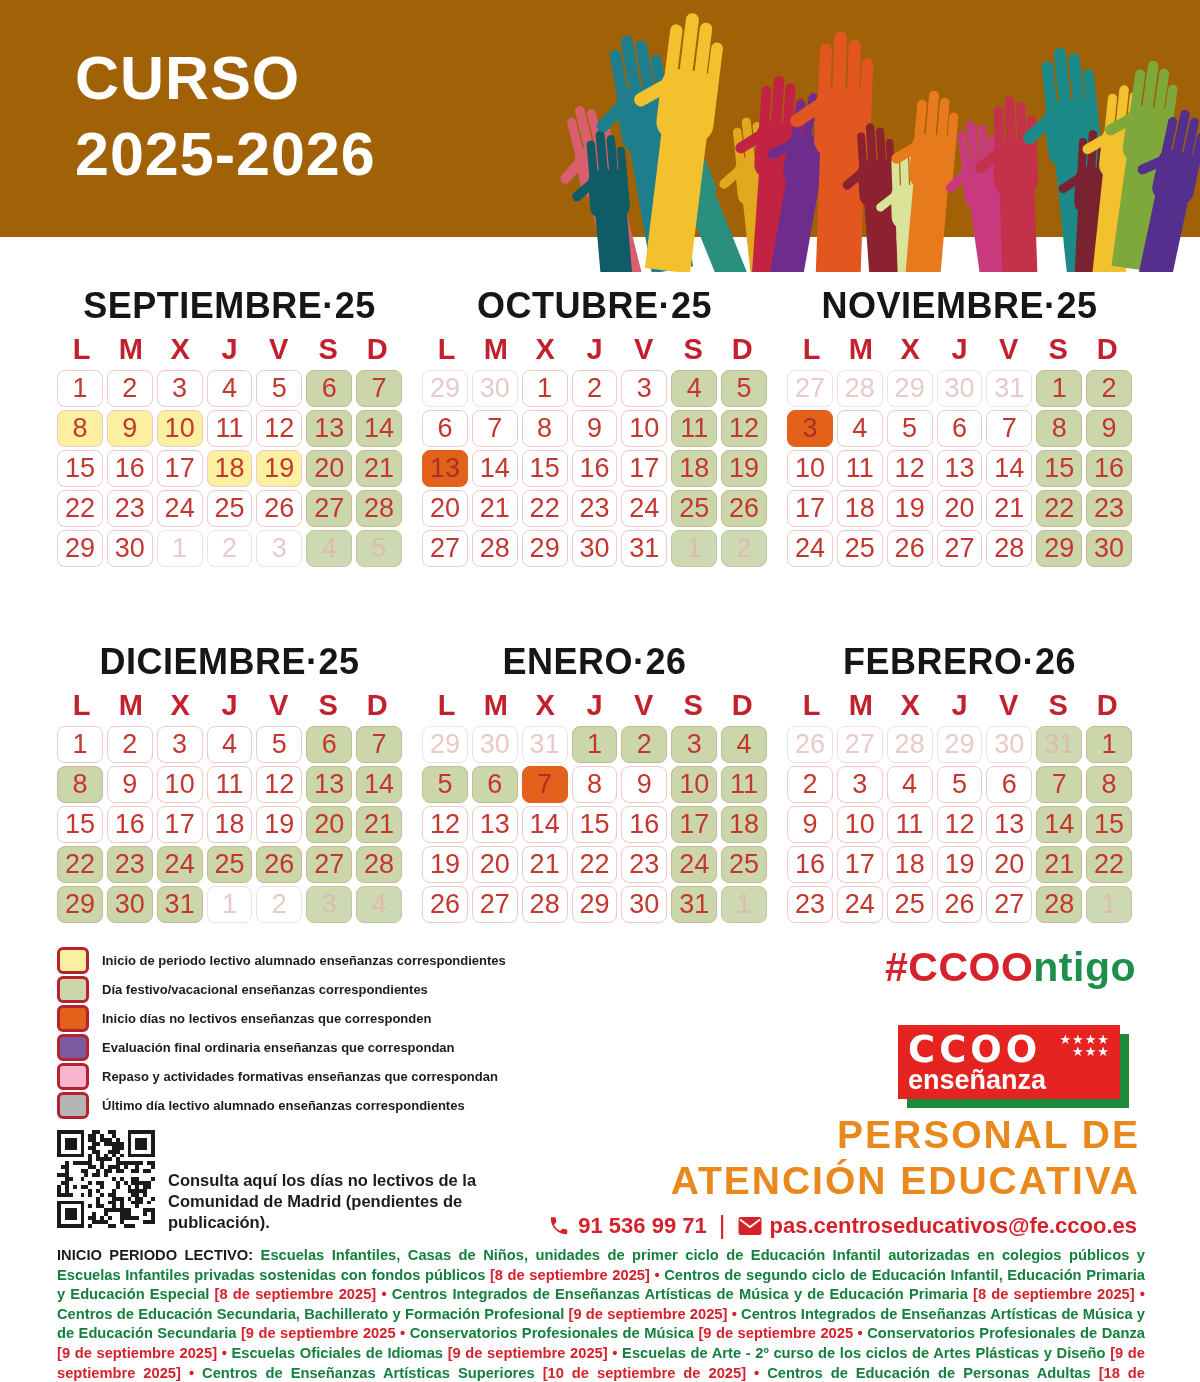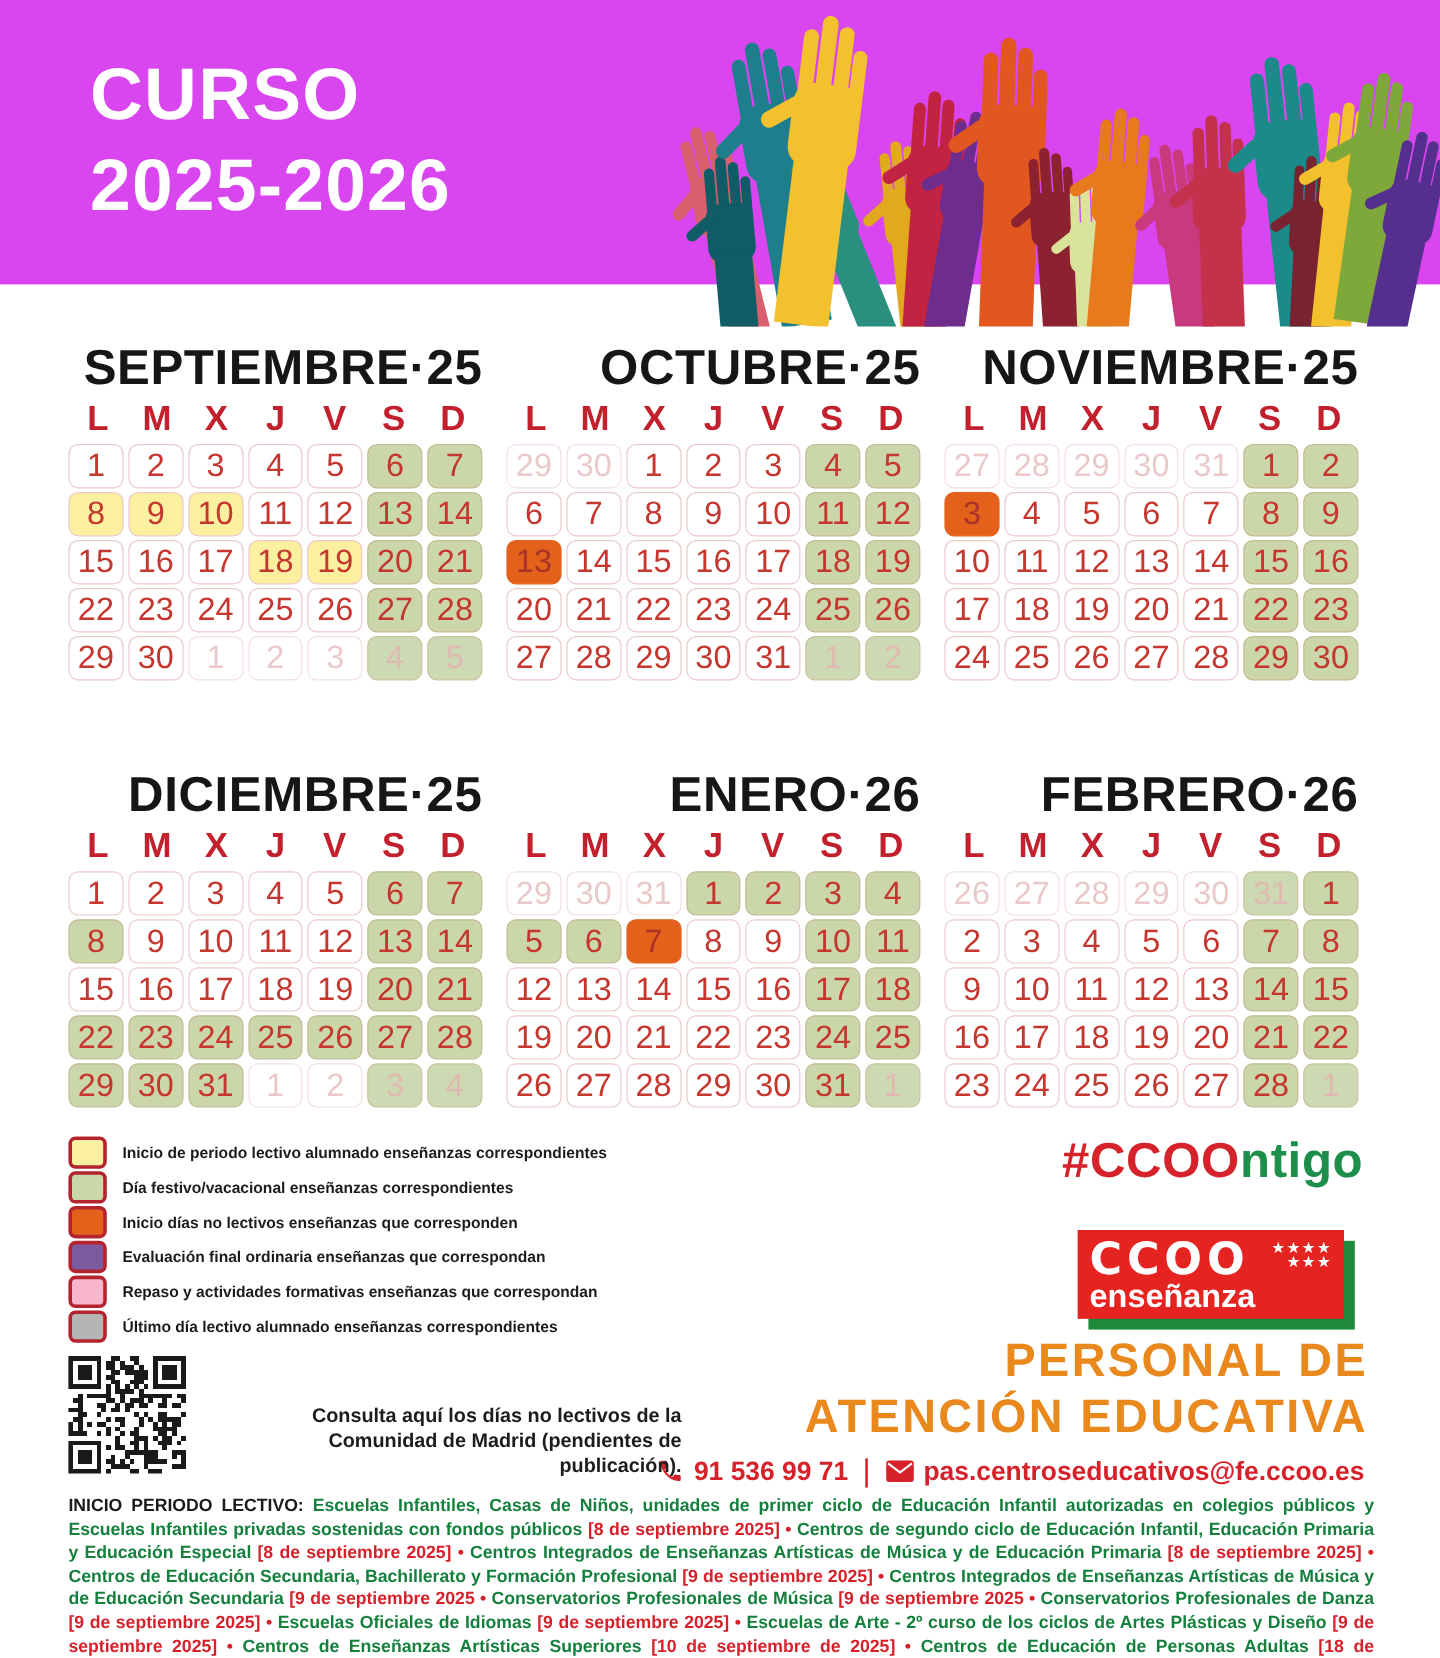--- a/index.html
+++ b/index.html
@@ -1,30 +1,30 @@
 <!DOCTYPE html>
 <html><head>
 <meta charset="utf-8">
 <style>
   html,body{margin:0;padding:0;background:#fff;}
   .page{position:relative;width:1200px;height:1382px;background:#fff;overflow:hidden;
         font-family:"Liberation Sans",sans-serif;}
 
   
-  .band{position:absolute;left:0;top:0;width:1200px;height:237px;background:#d946ef;}
+  .band{position:absolute;left:0;top:0;width:1200px;height:237px;background:#a16207;}
   .curso{position:absolute;left:75px;top:40px;color:#fff;font-weight:800;
          font-size:61px;line-height:76px;letter-spacing:1px;}
   #hands{position:absolute;left:540px;top:0;width:660px;height:272px;}
 
   
   .mrow{position:absolute;left:57px;display:flex;gap:20px;}
   #months-top{top:285px;}
   #months-bottom{top:641px;}
   .month{width:345px;}
-  .month-title{font-size:41px;font-weight:800;color:#161616;text-align:right;
+  .month-title{font-size:36px;font-weight:800;color:#161616;text-align:center;
                letter-spacing:0.5px;height:42px;line-height:42px;margin-bottom:6px;}
   .dow{display:grid;grid-template-columns:repeat(7,1fr);margin-bottom:5px;}
   .dow span{text-align:center;font-weight:800;font-size:29px;line-height:32px;color:#C3202E;}
   .grid{display:grid;grid-template-columns:repeat(7,1fr);grid-auto-rows:37px;gap:3px 4px;}
   .cell{border-radius:8px;display:flex;align-items:center;justify-content:center;
         font-size:27px;font-weight:500;}
   .c-work   {background:#fff;    border:1.5px solid #EDC9C9;color:#C4362E;}
   .c-hol    {background:#CBD7AB; border:1.5px solid #C4BA93;color:#C4362E;}
   .c-start  {background:#FBEFA0; border:1.5px solid #EDC9C9;color:#C4362E;}
   .c-nl     {background:#E4611C; border:1.5px solid #E4611C;color:#A93226;}
@@ -58,21 +58,21 @@
             font-weight:800;font-size:39px;line-height:46px;letter-spacing:2px;}
 
   #contact{position:absolute;right:63px;top:1210px;display:flex;align-items:center;gap:8px;
            color:#D6212B;font-size:22px;font-weight:700;}
   #contact .sep{font-weight:400;font-size:26px;margin:0 4px;}
   #contact svg{display:block;}
 
   
   #qr{position:absolute;left:57px;top:1130px;width:98px;height:98px;}
   #qr-caption{position:absolute;left:168px;top:1170px;width:400px;font-size:16.5px;
-              line-height:21px;font-weight:600;color:#1c1c1c;text-align:right;}
+              line-height:21px;font-weight:600;color:#1c1c1c;}
 
   
   #footer{position:absolute;left:57px;top:1246px;width:1088px;font-size:14.7px;
           line-height:19.6px;text-align:justify;}
   .seg-k{color:#1A1A1A;font-weight:800;}
   .seg-g{color:#15803d;font-weight:600;}
   .seg-r{color:#D6212B;font-weight:600;}
 </style>
 </head>
 <body>

